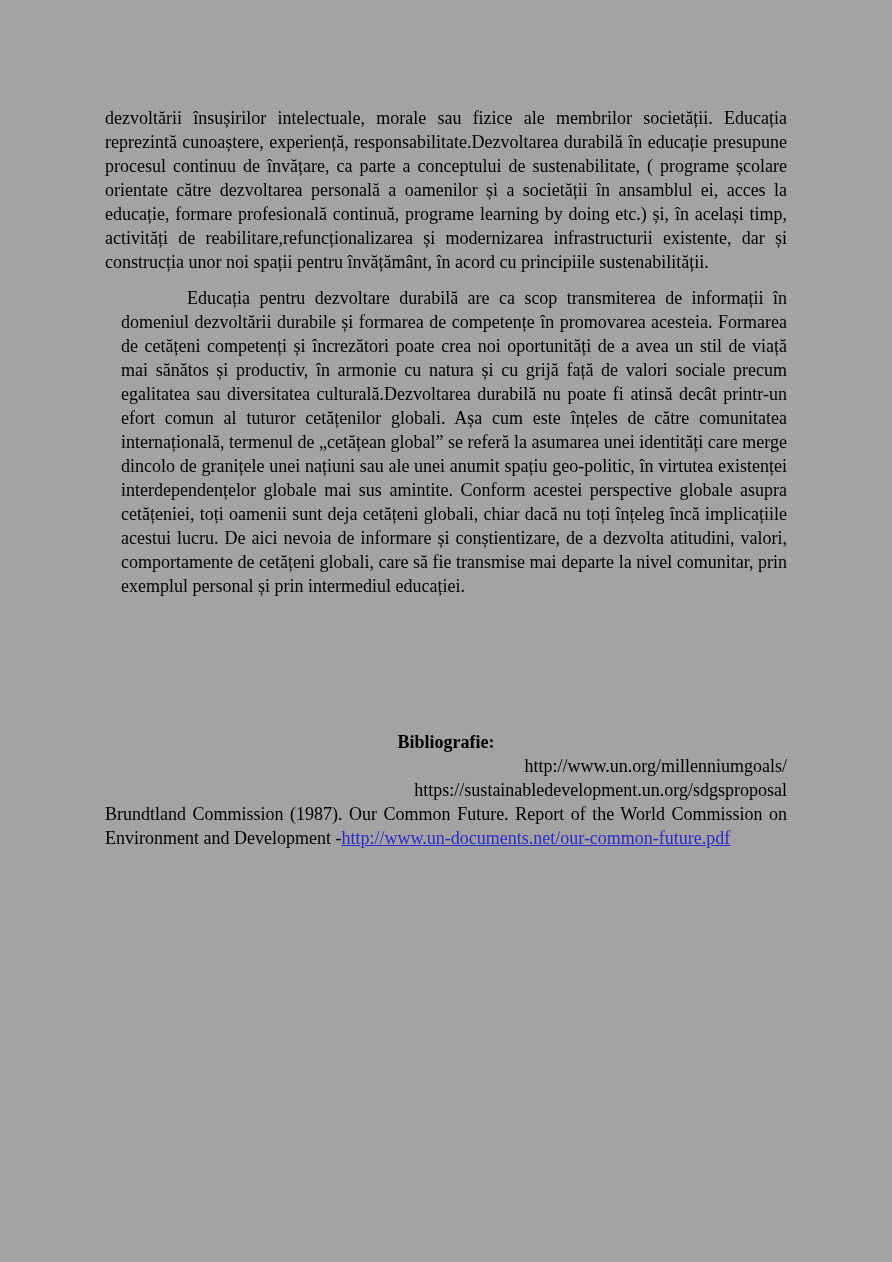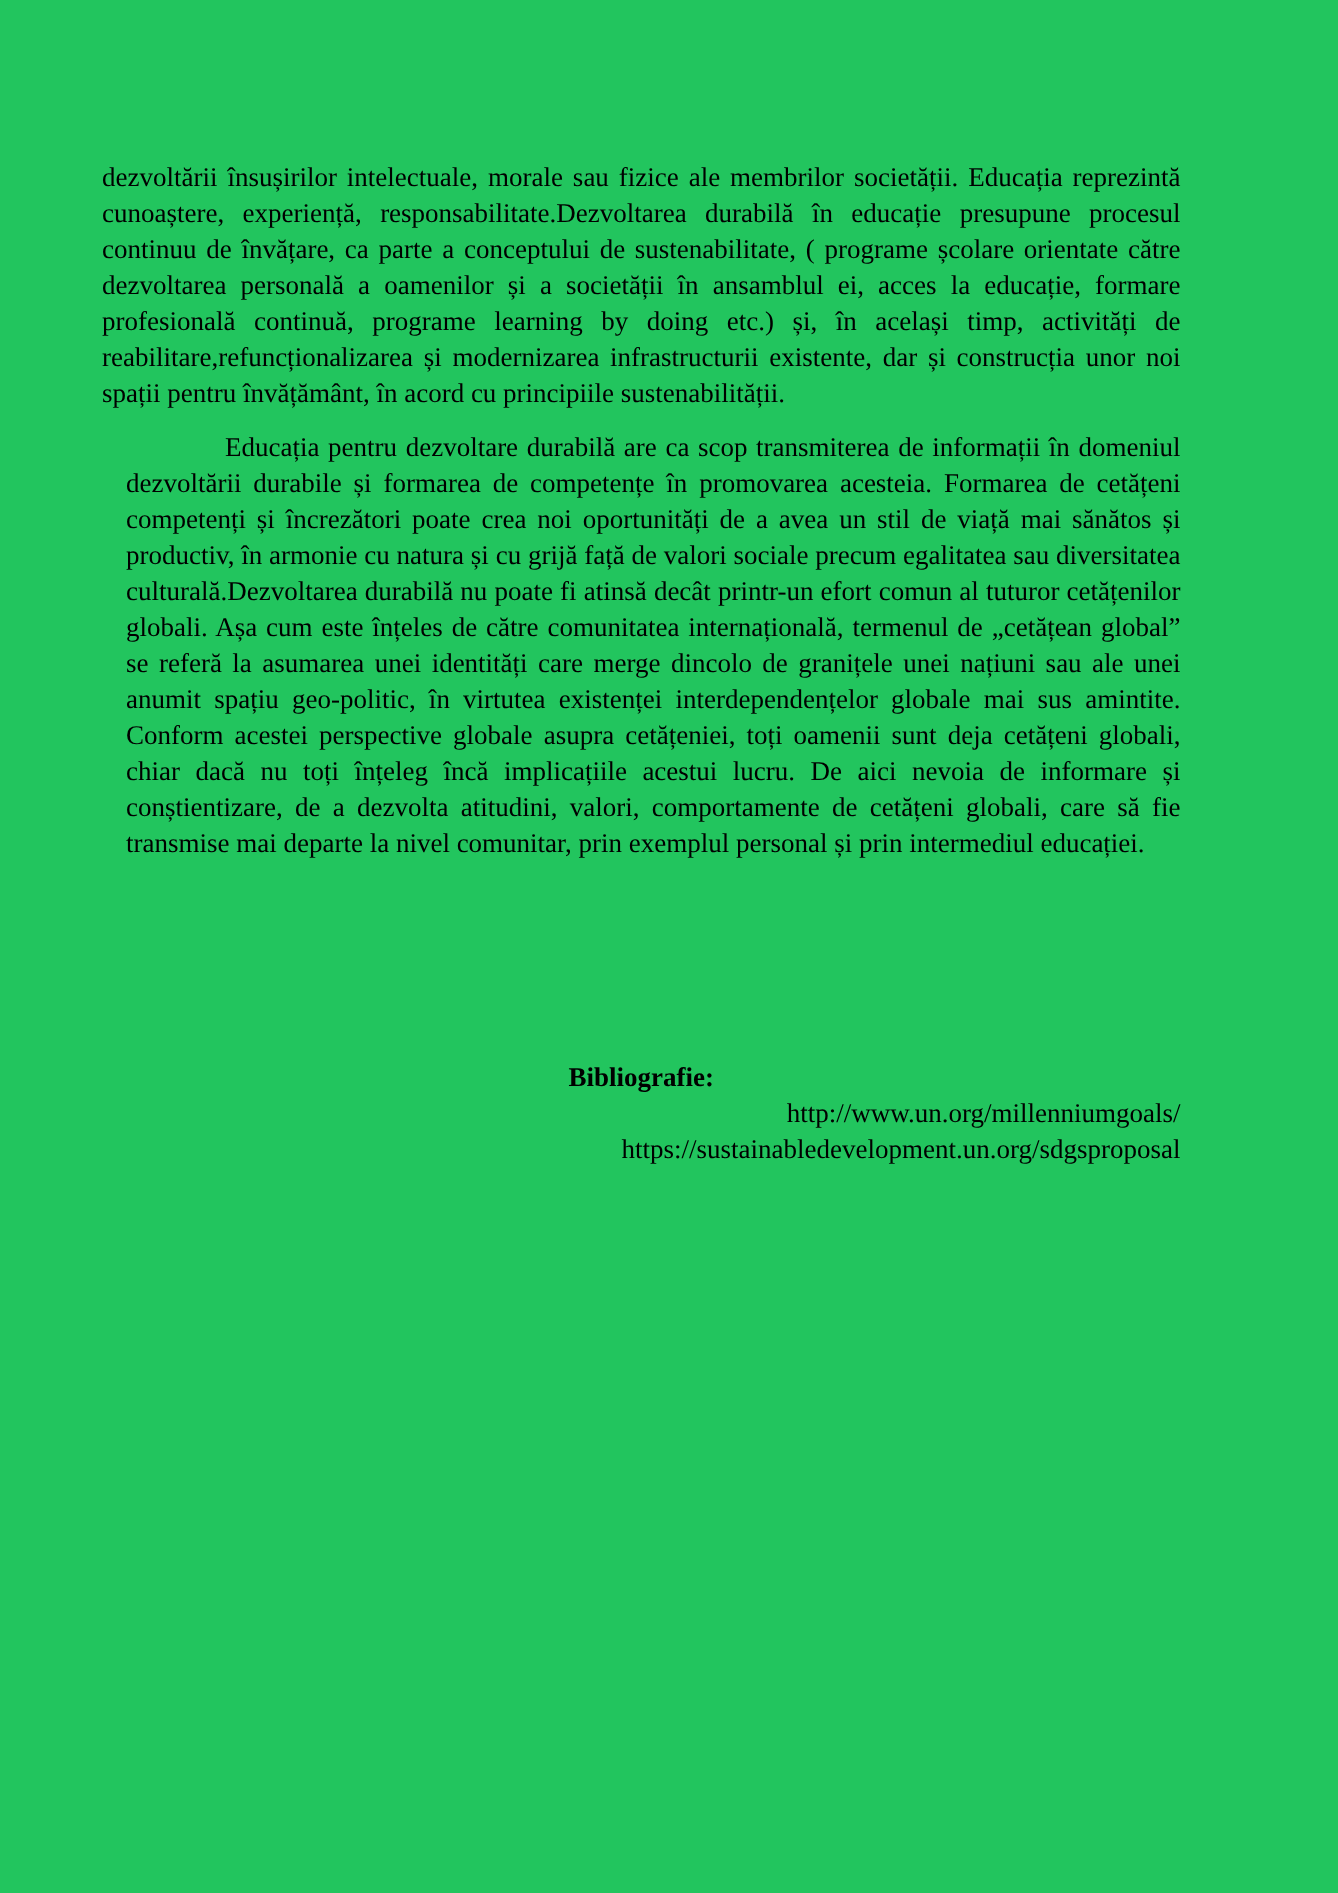--- a/index.html
+++ b/index.html
@@ -5,23 +5,23 @@
   html, body {
     margin: 0;
     padding: 0;
     background: #ffffff;
   }
   .page {
     position: relative;
     width: 892px;
     height: 1262px;
     margin: 0 auto;
-    background: #22c55e;
+    background: #a3a3a3;
     box-sizing: border-box;
-    padding: 106px 105px 0 68px;
+    padding: 106px 105px 0 105px;
     font-family: "Liberation Serif", "DejaVu Serif", serif;
     font-size: 18px;
     line-height: 24px;
     color: #000000;
     overflow: hidden;
   }
   .body-par {
     margin: 0;
     text-align: justify;
   }
@@ -65,16 +65,17 @@
   <div class="bib-section">
 
     <p class="bib-heading">Bibliografie:</p>
 
     <p class="bib-line">http://www.un.org/millenniumgoals/</p>
 
     <p class="bib-line">https://sustainabledevelopment.un.org/sdgsproposal</p>
 
 
 
+    <p class="bib-ref"><span>Brundtland Commission (1987). Our Common Future. Report of the World Commission on Environment and Development -</span><a href="#">http://www.un-documents.net/our-common-future.pdf</a></p>
 
   </div>
 
 </div>
 
 </body></html>

